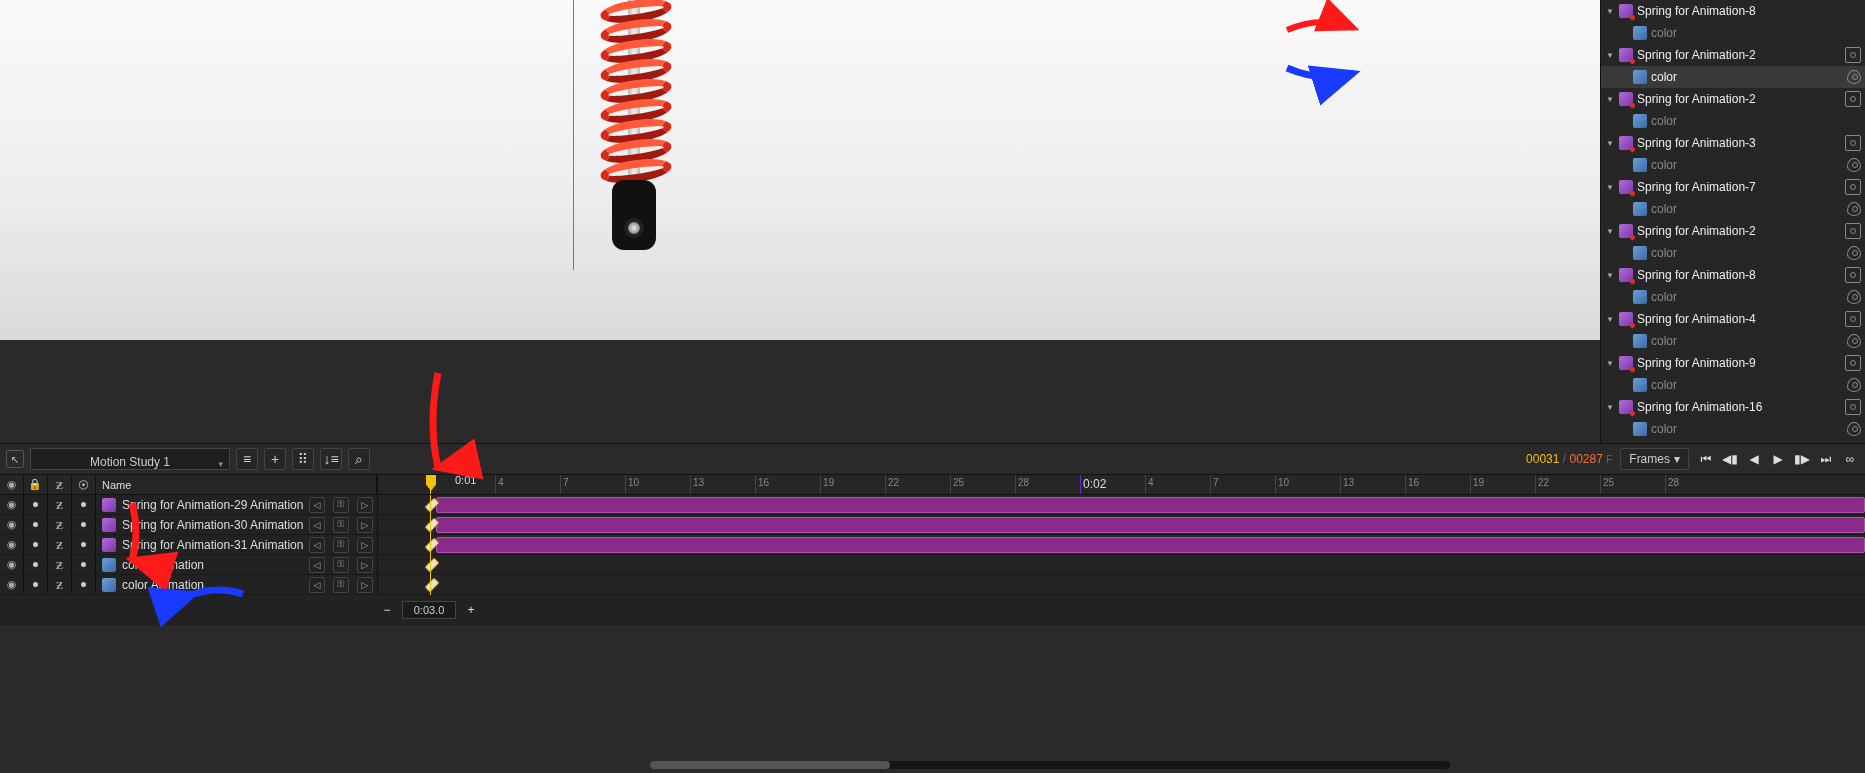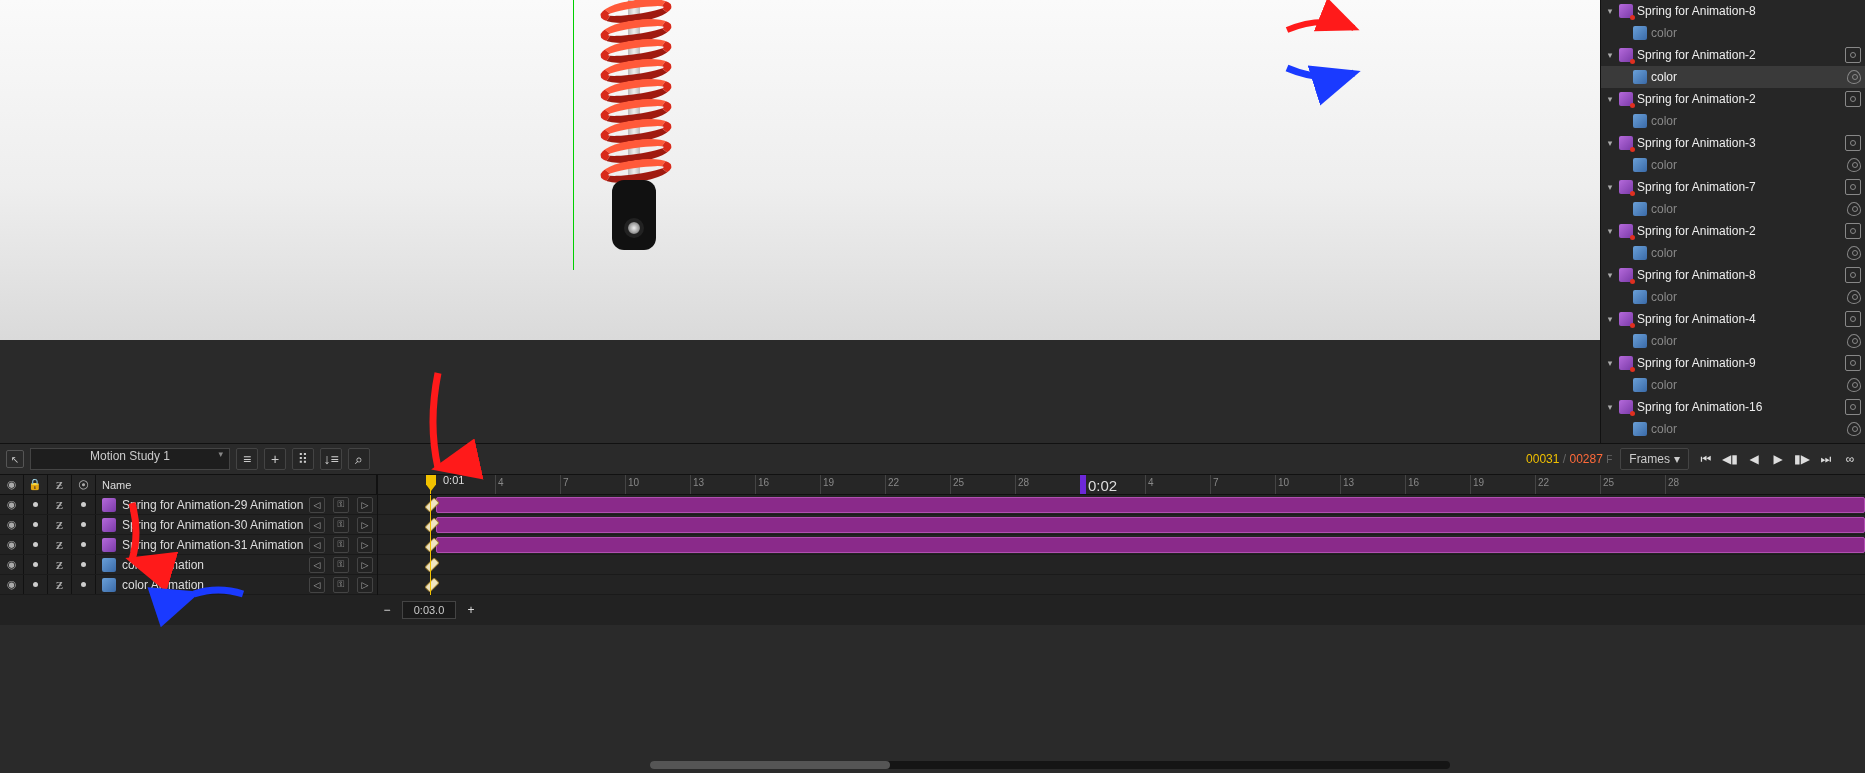--- a/index.html
+++ b/index.html
@@ -30,21 +30,21 @@
   .tree-label { flex:1; color:#eee; font-size:12px; white-space:nowrap; overflow:hidden; }
   .tree-label.dim { color:#888; }
   .focus-icn { width:16px; height:16px; border:1px solid #888; border-radius:2px; position:relative; }
   .focus-icn::before { content:""; position:absolute; inset:4px; border:1px solid #888; border-radius:50%; }
   .eye-icn { width:14px; height:14px; border:1px solid #888; border-radius:50% 50% 50% 50% / 60% 60% 40% 40%; position:relative; }
   .eye-icn::before { content:""; position:absolute; left:4px; top:3px; width:4px; height:4px; border:1px solid #888; border-radius:50%; }
 
   
   .tl-header { height:32px; display:flex; align-items:center; background:#2a2a2a; border-top:1px solid #111; border-bottom:1px solid #111; padding:0 6px; gap:6px; }
   .tl-header .arrow-tool { width:18px; height:18px; border:1px solid #555; border-radius:2px; display:flex; align-items:center; justify-content:center; font-size:10px; }
-  .study-select { width:200px; height:22px; background:#1e1e1e; border:1px solid #444; color:#ccc; font-size:12px; padding:0 6px; display:flex; align-items:flex-start; justify-content:center; position:relative; }
+  .study-select { width:200px; height:22px; background:#1e1e1e; border:1px solid #444; color:#ccc; font-size:12px; padding:0 6px; display:flex; align-items:flex-end; justify-content:center; position:relative; }
   .study-select .dd { position:absolute; right:6px; font-size:9px; color:#888; }
   .sq-btn { width:22px; height:22px; border:1px solid #444; border-radius:2px; display:flex; align-items:center; justify-content:center; color:#ccc; font-size:14px; background:#262626; cursor:pointer; }
   .frame-readout { margin-left:auto; display:flex; align-items:center; gap:8px; }
   .fr-cur { color:#f0c000; font-size:12px; }
   .fr-tot { color:#ff6a3a; font-size:12px; }
   .fr-f { color:#666; font-size:10px; }
   .frames-dd { height:22px; padding:0 8px; border:1px solid #444; border-radius:2px; background:#262626; color:#ccc; font-size:12px; display:flex; align-items:center; gap:4px; }
   .play-ctrl { display:flex; align-items:center; gap:6px; }
   .pc { width:18px; height:18px; color:#ddd; font-size:12px; display:flex; align-items:center; justify-content:center; cursor:pointer; }
 
@@ -58,21 +58,21 @@
   .tcell { width:24px; height:100%; display:flex; align-items:center; justify-content:center; border-right:1px solid #111; color:#aaa; font-size:11px; }
   .tcell.dot::before { content:""; width:5px; height:5px; background:#ccc; border-radius:50%; display:block; }
   .zz { font-weight:bold; font-family:serif; }
   .tname { flex:1; padding-left:6px; color:#ddd; font-size:12px; display:flex; align-items:center; gap:6px; }
   .tctrls { width:72px; display:flex; align-items:center; justify-content:space-around; }
   .mini { width:16px; height:16px; border:1px solid #444; border-radius:2px; font-size:9px; display:flex; align-items:center; justify-content:center; color:#aaa; }
 
   .timeline-area { flex:1; position:relative; background:#232323; }
   .ruler { height:20px; position:relative; background:#262626; border-bottom:1px solid #111; }
   .ruler .tick { position:absolute; top:0; height:100%; border-left:1px solid #444; font-size:10px; color:#888; padding-left:2px; padding-top:2px; }
-  .ruler .major { color:#ddd; border-left:6px solid #6d28d9; font-size:15px; }
+  .ruler .major { color:#ddd; border-left:1px solid #6d28d9; font-size:12px; }
   .tracks { position:relative; }
   .trow { height:20px; position:relative; border-bottom:1px solid #1a1a1a; }
   .clip { position:absolute; top:2px; height:16px; background:#8a2a8a; border:1px solid #b050b0; border-radius:2px; }
   .kf { position:absolute; top:3px; width:8px; height:14px; background:#f0e4c0; border:1px solid #a08030; transform:rotate(45deg); border-radius:2px; }
   .playhead { position:absolute; top:0; bottom:0; width:0; border-left:1px solid #f2c200; z-index:5; }
   .playhead .head { position:absolute; top:0; left:-5px; width:10px; height:16px; background:#f2c200; clip-path:polygon(0 0,100% 0,100% 60%,50% 100%,0 60%); }
 
   .tl-footer { height:30px; display:flex; align-items:center; padding-left:378px; gap:6px; background:#222; }
   .time-in { width:54px; height:18px; background:#1a1a1a; border:1px solid #444; color:#ccc; font-size:11px; text-align:center; }
   .scrollbar { position:absolute; bottom:4px; left:650px; width:800px; height:8px; background:#151515; border-radius:4px; }
@@ -371,21 +371,21 @@
             <span class="mini">▷</span>
           </div>
         </div>
       </div>
   </div>
 
   <div class="timeline-area">
     <div class="ruler" id="ruler">
       <div class="playhead" style="left:52px">
         <div class="head"></div>
-        <div style="position:absolute; top:-1px; left:12px; color:#ddd; font-size:11px">0:01</div>
+        <div style="position:absolute; top:-1px; left:24px; color:#ddd; font-size:11px">0:01</div>
       </div>
     <div class="tick" style="left: 117px;">4</div>
         <div class="tick" style="left: 182px;">7</div>
         <div class="tick" style="left: 247px;">10</div>
         <div class="tick" style="left: 312px;">13</div>
         <div class="tick" style="left: 377px;">16</div>
         <div class="tick" style="left: 442px;">19</div>
         <div class="tick" style="left: 507px;">22</div>
         <div class="tick" style="left: 572px;">25</div>
         <div class="tick" style="left: 637px;">28</div>

